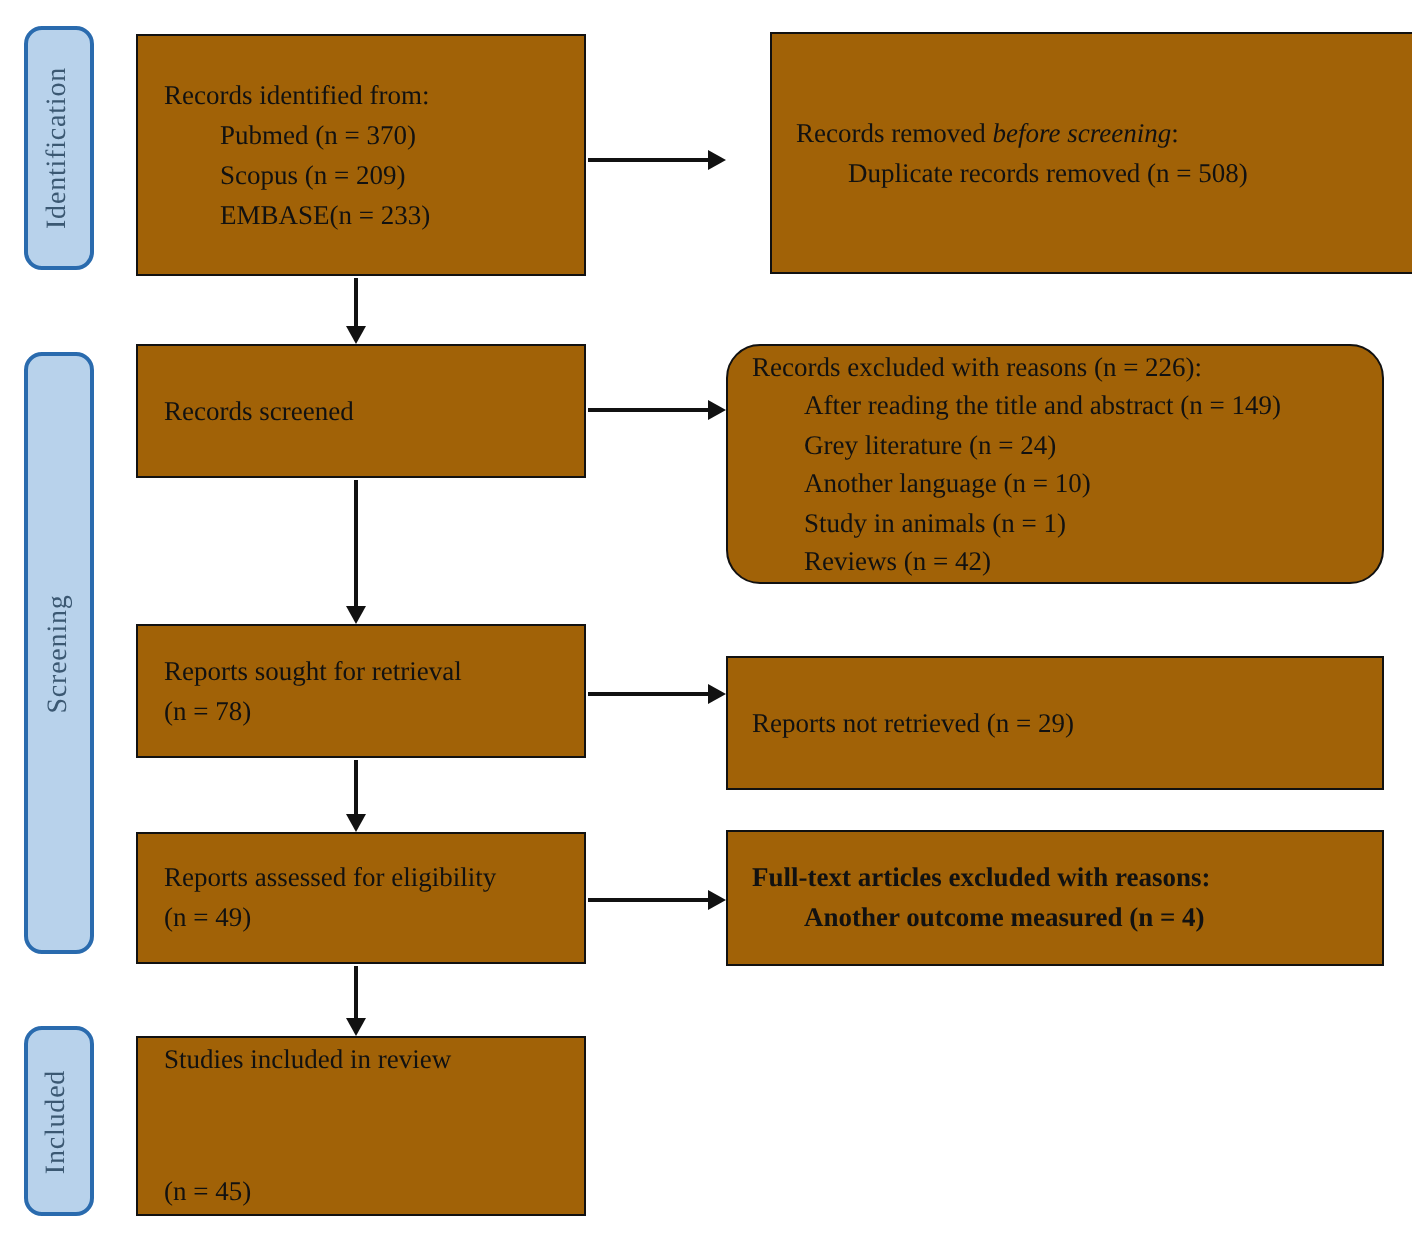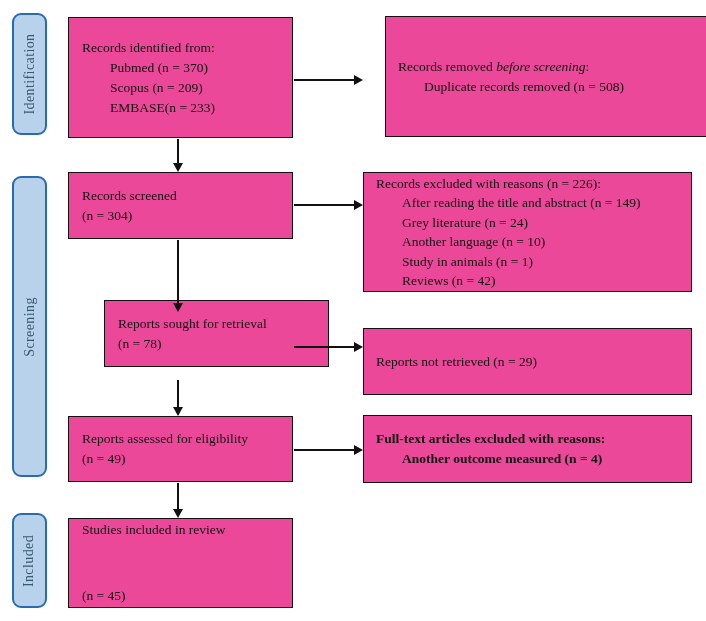--- a/index.html
+++ b/index.html
@@ -16,36 +16,36 @@
   }
   .stage-label{
     transform:rotate(-90deg);white-space:nowrap;color:#3b5872;
     font-size:14px;letter-spacing:0.4px;
   }
   #stage-identification{top:13px;height:122px;}
   #stage-screening{top:176px;height:301px;}
   #stage-included{top:513px;height:95px;}
   
   .fbox{
-    position:absolute;background:#ec4899;border:1.5px solid #111111;
+    position:absolute;background:#a16207;border:1.5px solid #111111;
     box-sizing:border-box;display:flex;flex-direction:column;justify-content:center;
     font-size:13.5px;line-height:20px;
   }
   .fbox .line{white-space:nowrap;}
   .main .line{padding-left:13px;}
   .main .indent{padding-left:41px;}
   .side .line{padding-left:12px;}
   .side .indent{padding-left:38px;}
   #box-records-identified{left:68px;top:17px;width:225px;height:121px;}
   #box-records-screened{left:68px;top:172px;width:225px;height:67px;}
-  #box-reports-sought{left:68px;top:300px;width:225px;height:67px;margin-left:36px;}
+  #box-reports-sought{left:68px;top:312px;width:225px;height:67px;}
   #box-reports-assessed{left:68px;top:416px;width:225px;height:66px;}
   #box-studies-included{left:68px;top:518px;width:225px;height:90px;gap:46px;}
   #box-records-removed{left:363px;top:16px;width:329px;height:121px;margin-left:22px;}
-  #box-records-excluded{left:363px;top:172px;width:329px;height:120px;line-height:19.5px;}
+  #box-records-excluded{left:363px;top:172px;width:329px;height:120px;line-height:19.5px;border-radius:17px;}
   #box-reports-not-retrieved{left:363px;top:328px;width:329px;height:67px;}
   #box-fulltext-excluded{left:363px;top:415px;width:329px;height:68px;font-weight:bold;}
   
   .varrow{position:absolute;left:172px;width:12px;display:flex;flex-direction:column;align-items:center;}
   .varrow .shaft{width:1.5px;background:#111111;flex:1;}
   .varrow .head{width:0;height:0;border-left:5.5px solid transparent;border-right:5.5px solid transparent;border-top:9px solid #111111;}
   #arrow-down-1{top:139px;height:33px;}
   #arrow-down-2{top:240px;height:72px;}
   #arrow-down-3{top:380px;height:36px;}
   #arrow-down-4{top:483px;height:35px;}
@@ -74,21 +74,20 @@
 
   <div class="fbox main" id="box-records-identified">
     <div class="line">Records identified from:</div>
     <div class="line indent">Pubmed (n = 370)</div>
     <div class="line indent">Scopus (n = 209)</div>
     <div class="line indent">EMBASE(n = 233)</div>
   </div>
 
   <div class="fbox main" id="box-records-screened">
     <div class="line">Records screened</div>
-    <div class="line">(n = 304)</div>
   </div>
 
   <div class="fbox main" id="box-reports-sought">
     <div class="line">Reports sought for retrieval</div>
     <div class="line">(n = 78)</div>
   </div>
 
   <div class="fbox main" id="box-reports-assessed">
     <div class="line">Reports assessed for eligibility</div>
     <div class="line">(n = 49)</div>

